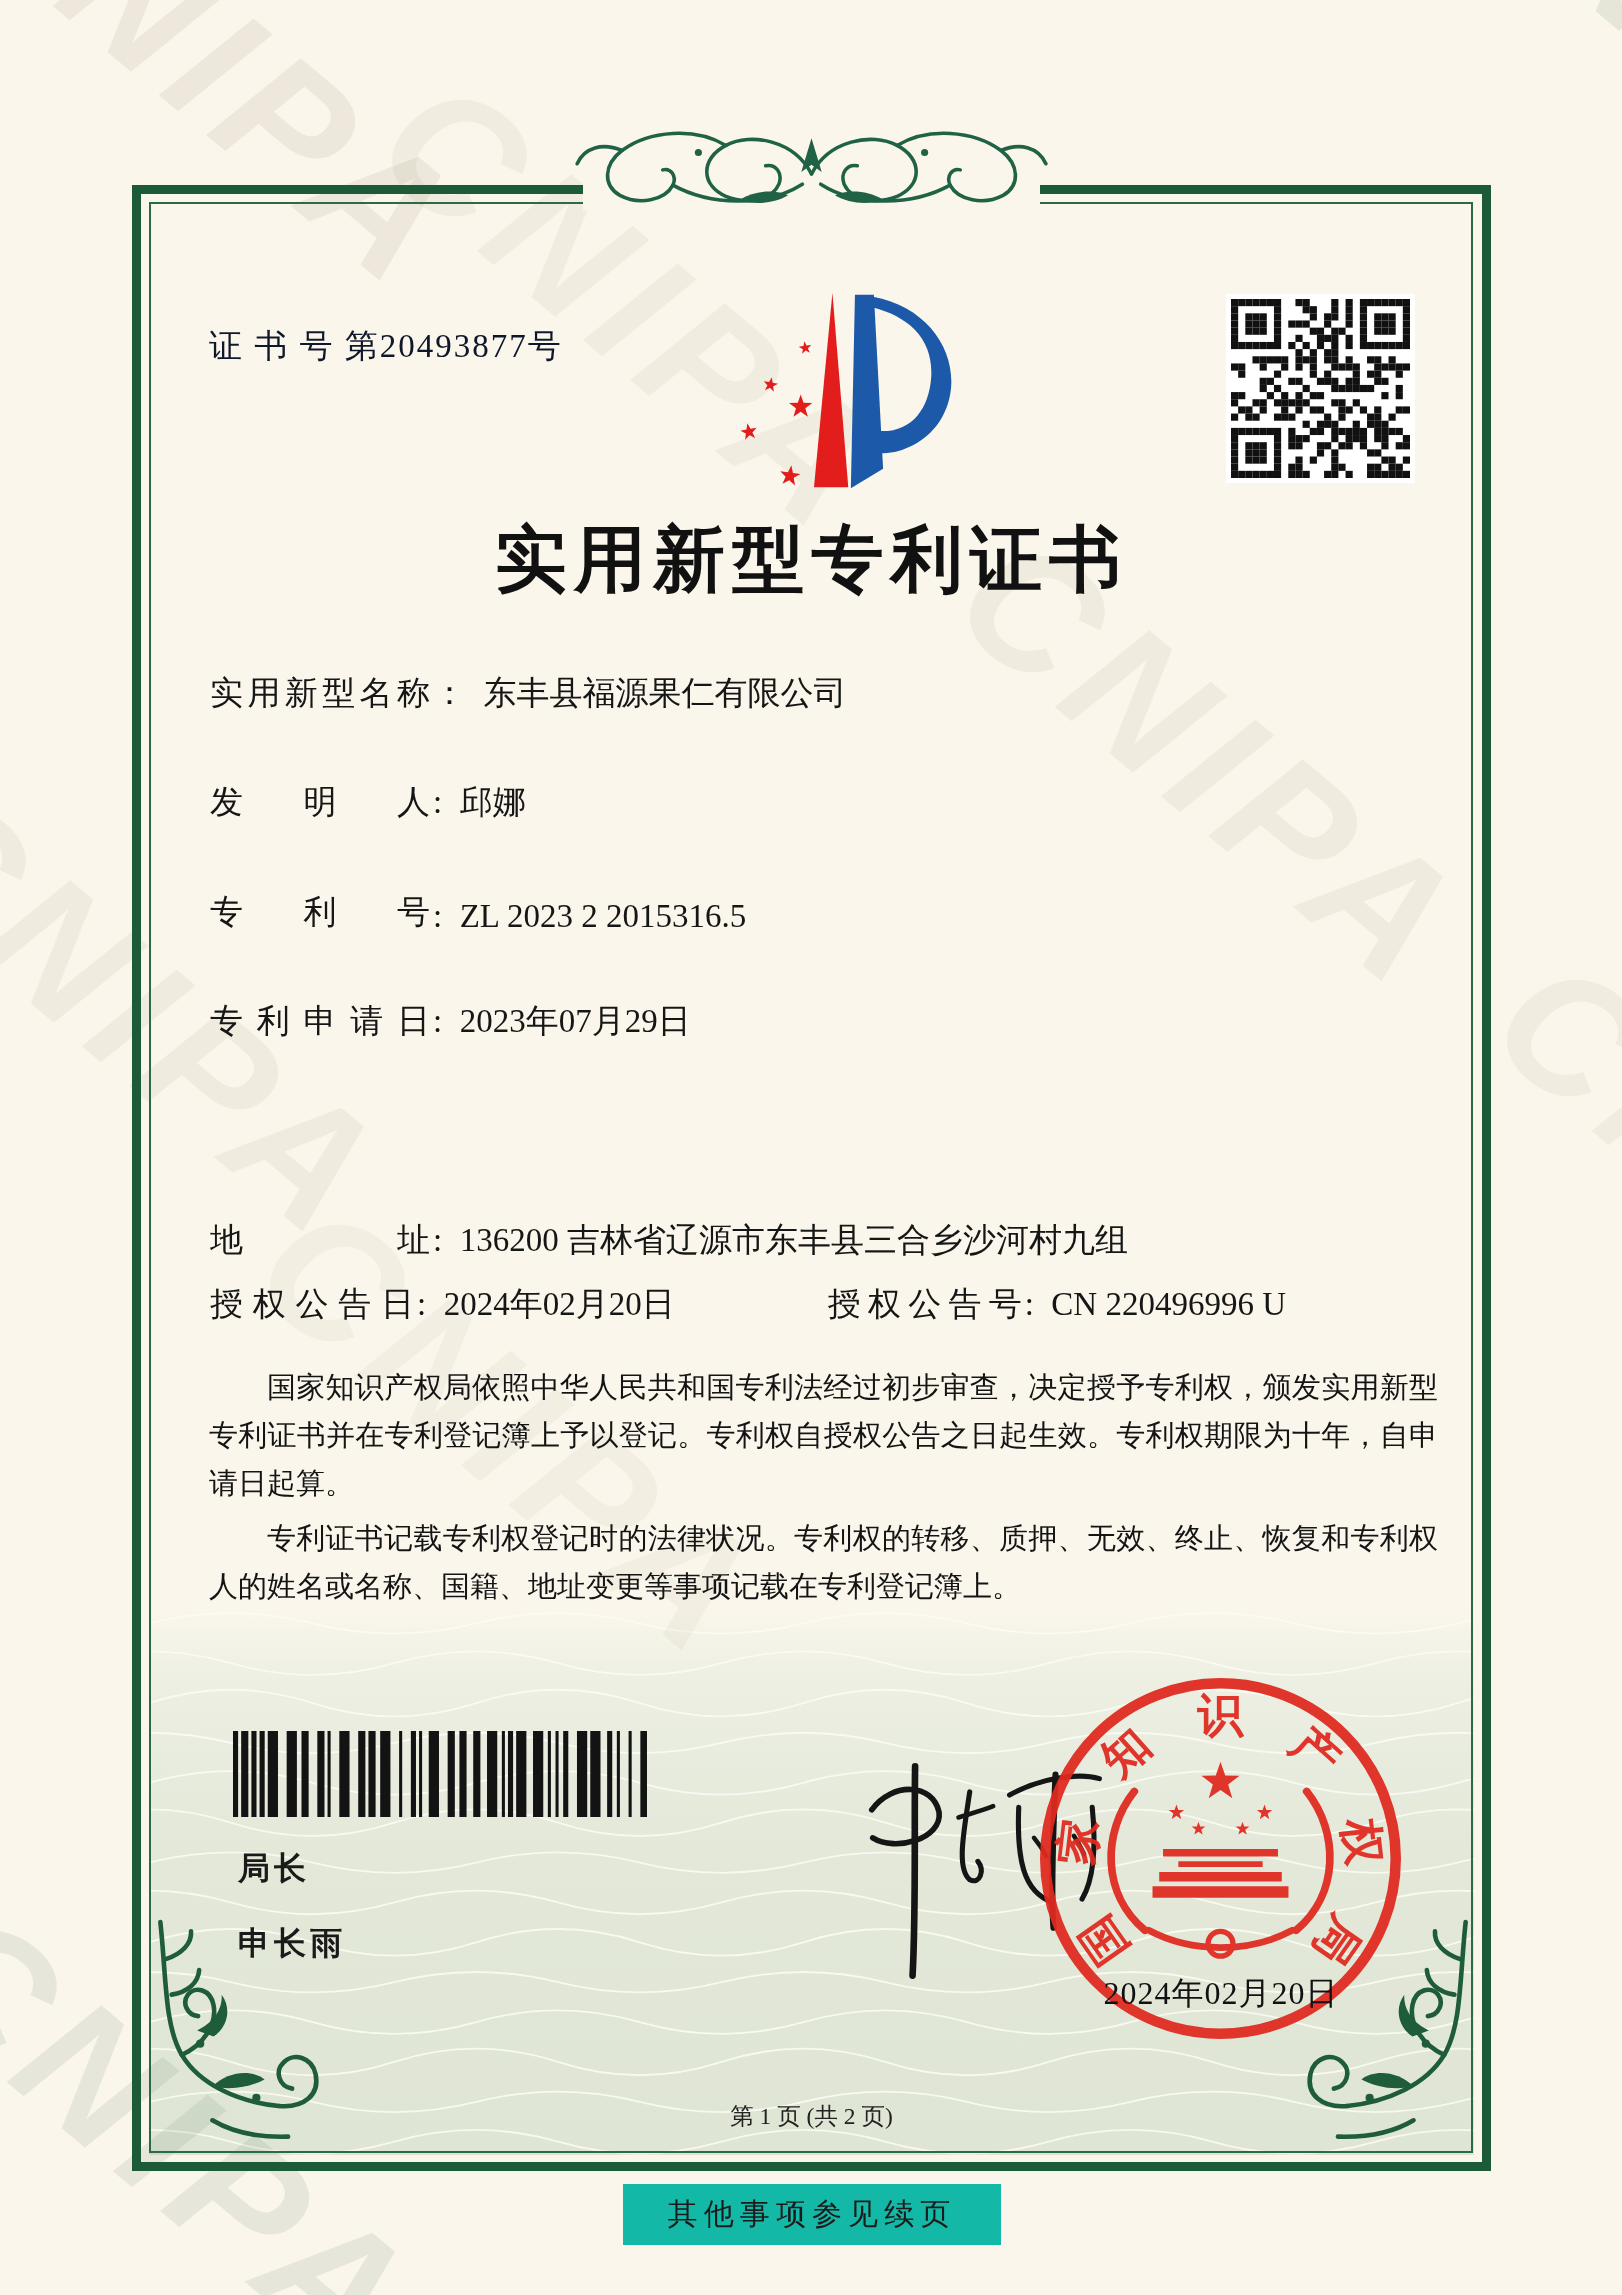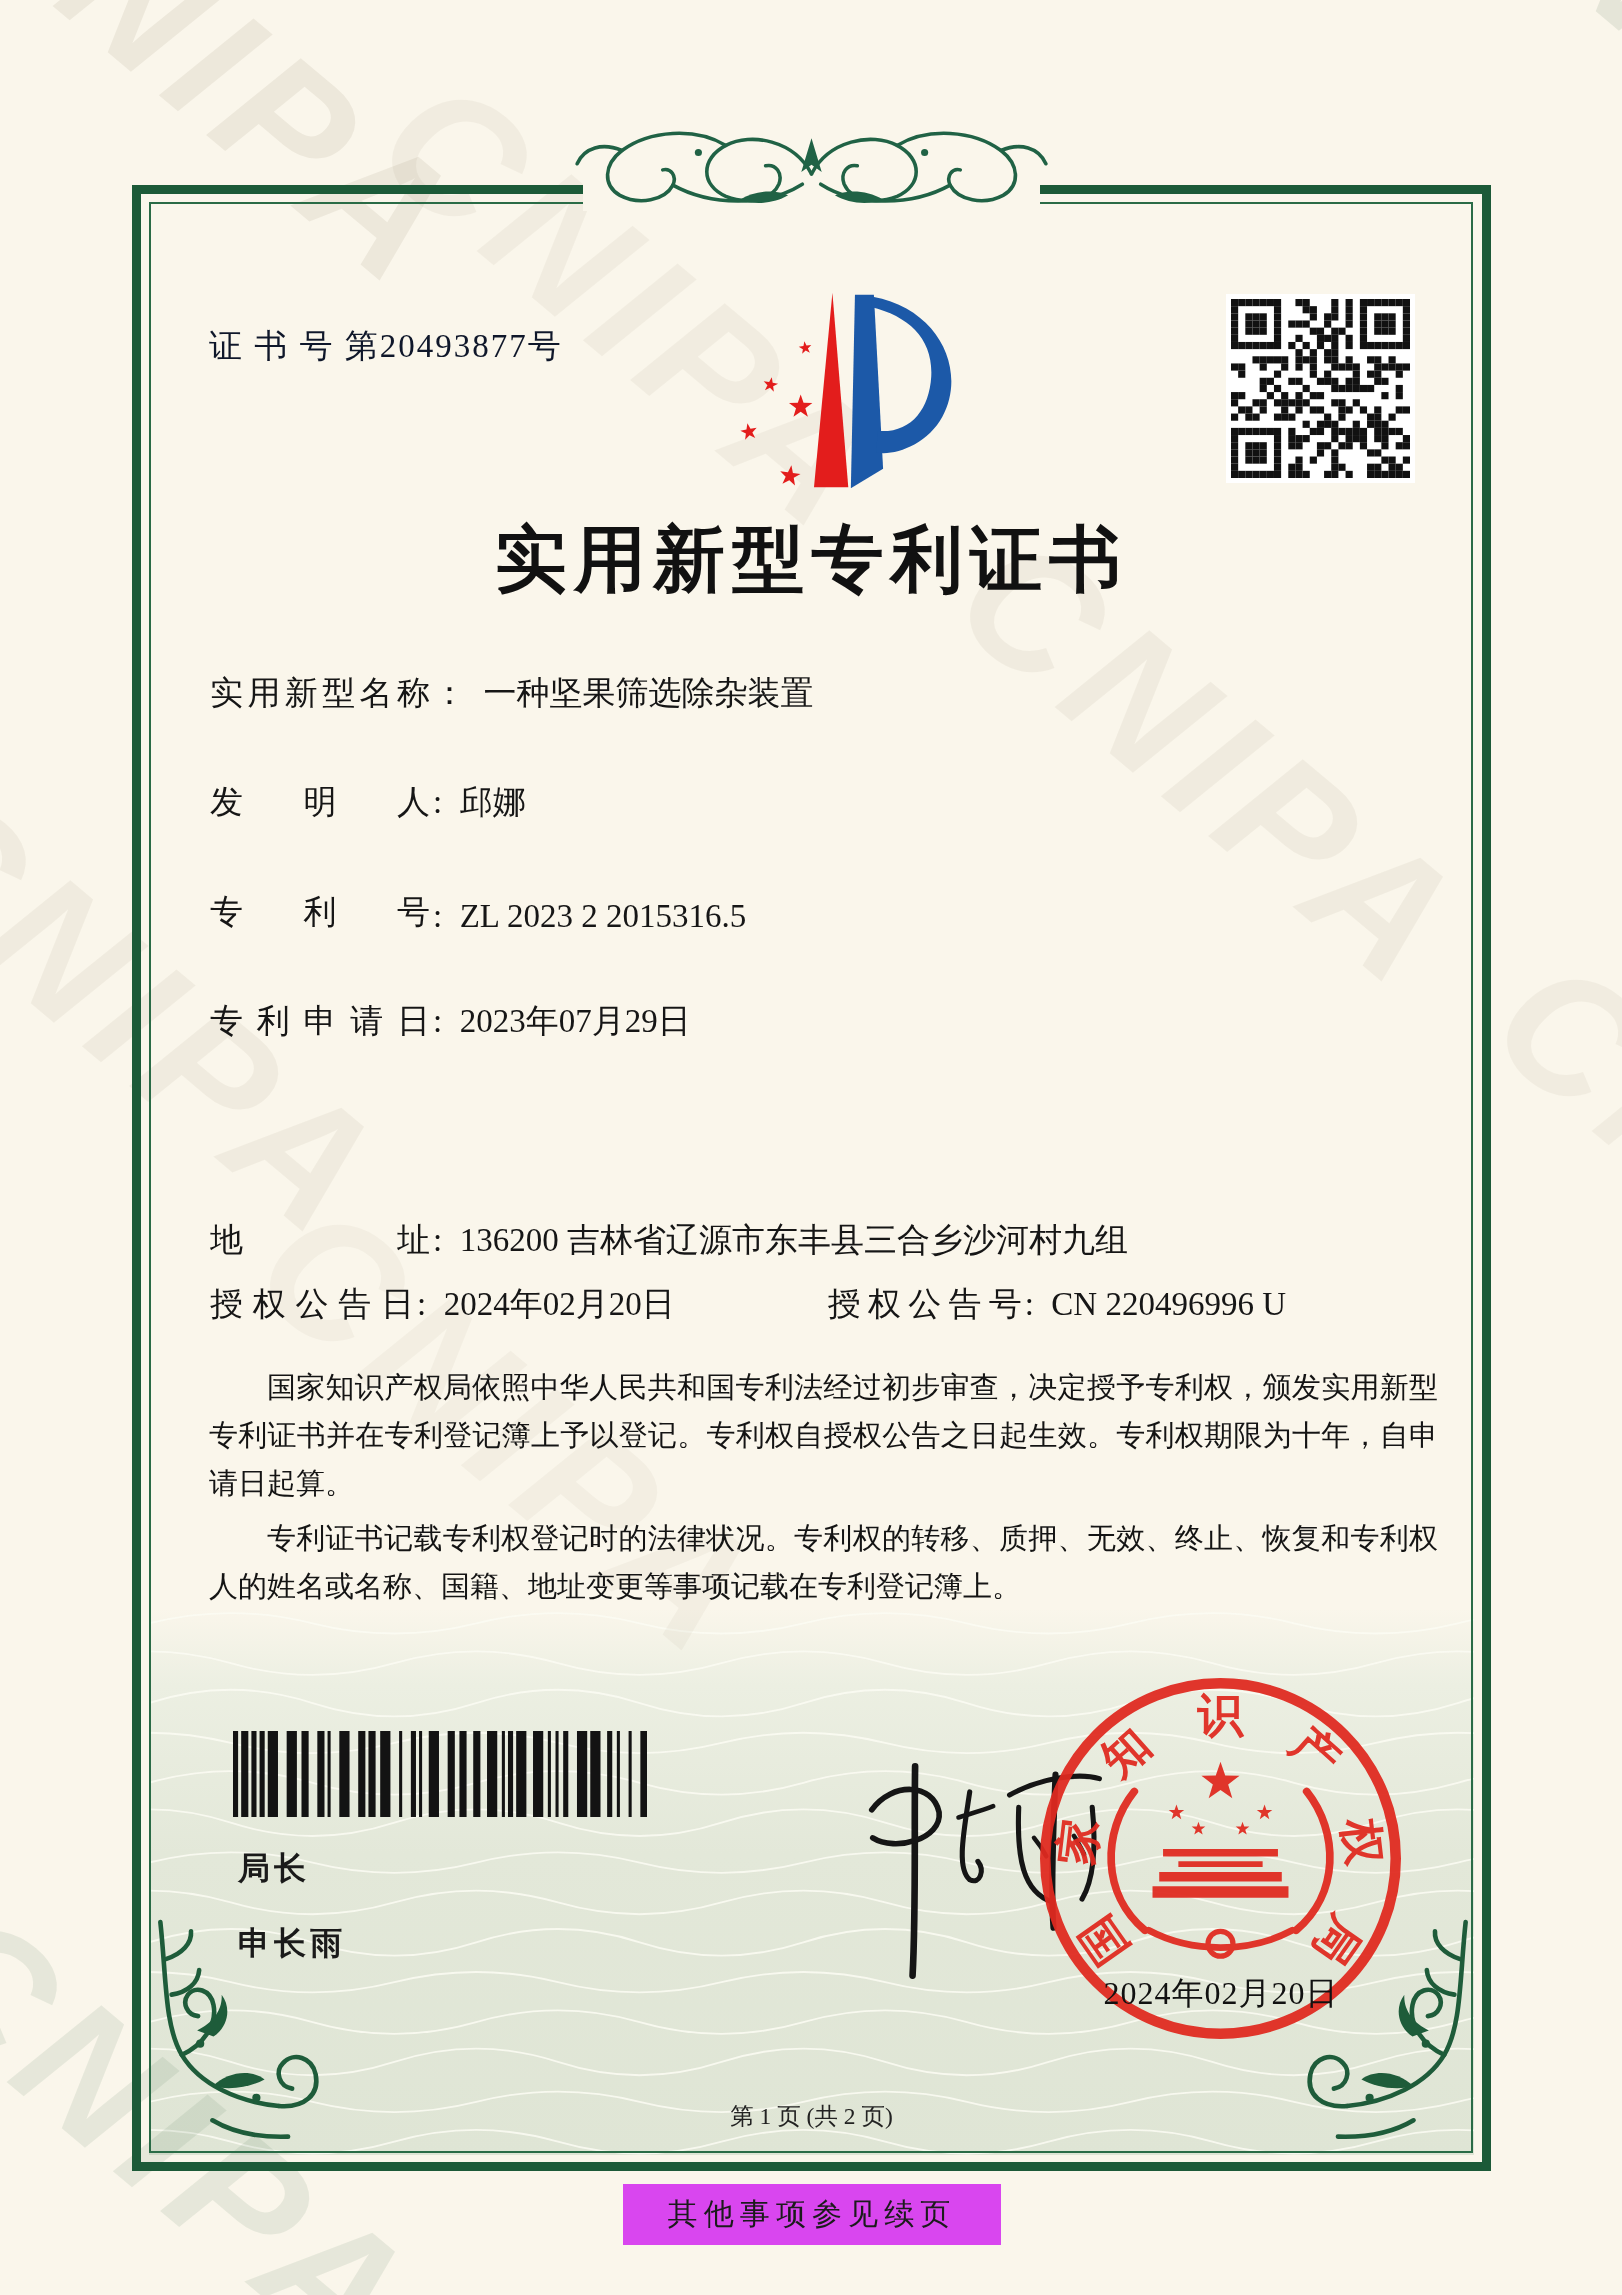--- a/index.html
+++ b/index.html
@@ -60,21 +60,21 @@
   .director-name{position:absolute;z-index:6;left:238px;top:1922px;font-size:32px;font-weight:bold;
                  font-family:"Liberation Sans","DejaVu Sans",sans-serif;color:#1a1a1a;letter-spacing:4.1px;text-align:center;}
   .signature{position:absolute;z-index:7;left:790px;top:1746px;width:337px;height:245px;}
 
   .seal-svg{position:absolute;z-index:7;left:1029px;top:1667px;width:383px;height:383px;opacity:.94;}
   .seal-date{position:absolute;z-index:8;left:1037px;top:1972px;width:368px;text-align:center;
              font-size:32px;color:#111;letter-spacing:1px;}
 
   .page-info{position:absolute;z-index:6;left:0;top:2100px;width:1623px;text-align:center;
              font-size:23.5px;color:#222;}
-  .cont-band{position:absolute;z-index:6;left:623px;top:2184px;width:378px;height:61px;background:#d946ef;
+  .cont-band{position:absolute;z-index:6;left:623px;top:2184px;width:378px;height:61px;background:#14b8a6;
              display:flex;align-items:center;justify-content:center;}
   .cont-band span{font-size:30px;color:#1b1b1b;letter-spacing:6.1px;}
 </style>
 </head>
 <body>
 
 <div class="page">
 
   <div class="wm wm1">CNIPA</div>
   <div class="wm wm2">CNIPA</div>
@@ -483,21 +483,21 @@
           <rect x="294" y="336" width="14" height="14" fill="#111"></rect>
           <rect x="308" y="336" width="14" height="14" fill="#111"></rect>
           <rect x="322" y="336" width="14" height="14" fill="#111"></rect>
           <rect x="336" y="336" width="14" height="14" fill="#111"></rect>
         </svg></div>
   </div>
 
   <div class="title">实用新型专利证书</div>
 
   <div class="frow" style="top:671px">
-    <span class="flabel">实用新型名称</span><span class="fcolon">：</span><span class="fvalue">一种坚果筛选除杂装置</span>
+    <span class="flabel">实用新型名称</span><span class="fcolon">：</span><span class="fvalue">东丰县福源果仁有限公司</span>
   </div>
   <div class="frow" style="top:780px">
     <span class="flabel">发明人</span><span class="fcolon">:</span><span class="fvalue">邱娜</span>
   </div>
   <div class="frow" style="top:890px">
     <span class="flabel">专利号</span><span class="fcolon">:</span><span class="fvalue">ZL 2023 2 2015316.5</span>
   </div>
   <div class="frow" style="top:999px">
     <span class="flabel">专利申请日</span><span class="fcolon">:</span><span class="fvalue">2023年07月29日</span>
   </div>

